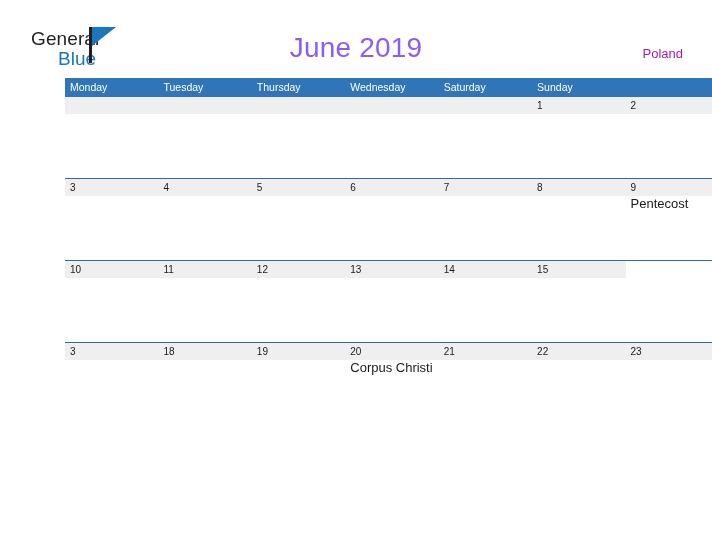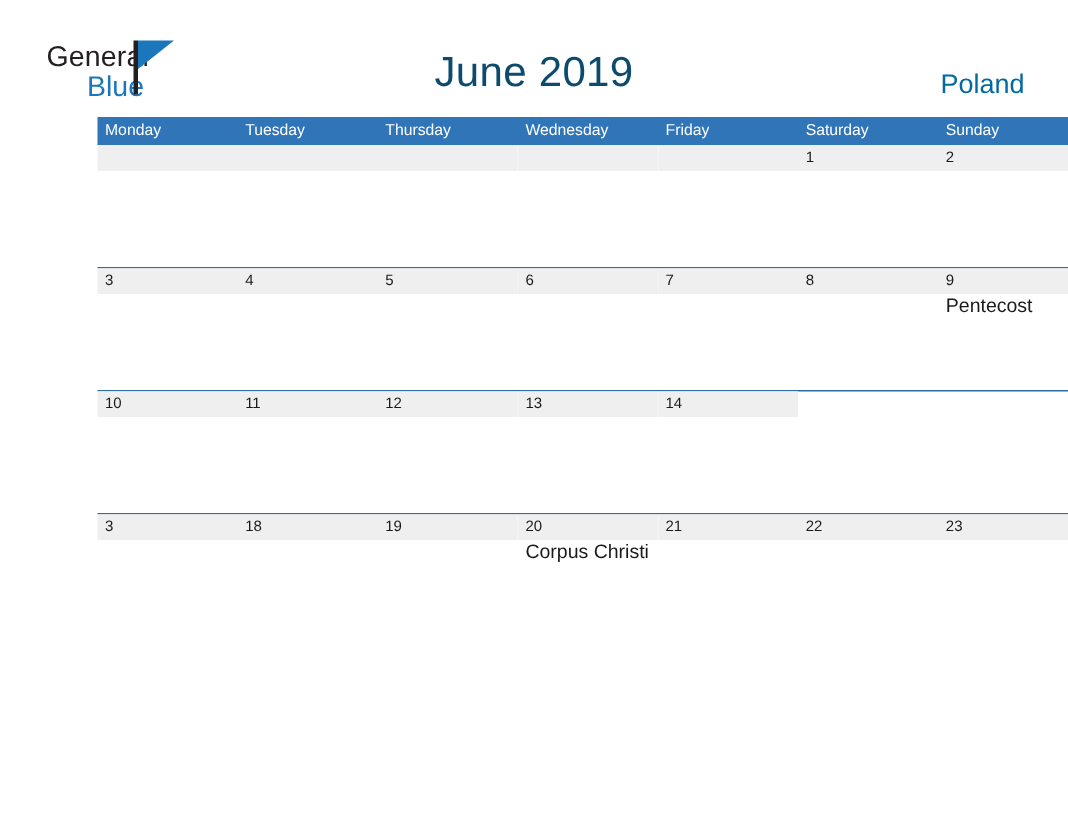--- a/index.html
+++ b/index.html
@@ -72,30 +72,30 @@
     background: #231f20;
   }
 
   .title {
     position: absolute;
     left: 0;
     top: 32px;
     width: 712px;
     text-align: center;
     font-size: 28px;
-    color: #0c4a6e;
+    color: #8b5cf6;
     letter-spacing: 0.2px;
   }
 
   .region {
     position: absolute;
     right: 29px;
     top: 46px;
-    font-size: 18px;
-    color: #0369a1;
+    font-size: 13px;
+    color: #a21caf;
   }
 
   
   .calendar {
     position: absolute;
     left: 29px;
     top: 78px;
     width: 654px;
     margin-left: 36px;
   }
@@ -179,21 +179,20 @@
     <div class="region">Poland</div>
 
   </div>
 
   <div class="calendar">
     <div class="dow-row">
         <div class="dow-cell">Monday</div>
         <div class="dow-cell">Tuesday</div>
         <div class="dow-cell">Thursday</div>
         <div class="dow-cell">Wednesday</div>
-        <div class="dow-cell">Friday</div>
         <div class="dow-cell">Saturday</div>
         <div class="dow-cell">Sunday</div>
       </div>
     <div class="weeks">
         <div class="week-row first">
           <div class="day-cell empty">
             <div class="day-band"></div>
           </div>
           <div class="day-cell empty">
             <div class="day-band"></div>
@@ -249,20 +248,23 @@
           </div>
           <div class="day-cell">
             <div class="day-band">12</div>
           </div>
           <div class="day-cell">
             <div class="day-band">13</div>
           </div>
           <div class="day-cell">
             <div class="day-band">14</div>
           </div>
+          <div class="day-cell">
+            <div class="day-band">15</div>
+          </div>
         </div>
         <div class="week-row">
           <div class="day-cell">
             <div class="day-band">3</div>
           </div>
           <div class="day-cell">
             <div class="day-band">18</div>
           </div>
           <div class="day-cell">
             <div class="day-band">19</div>

